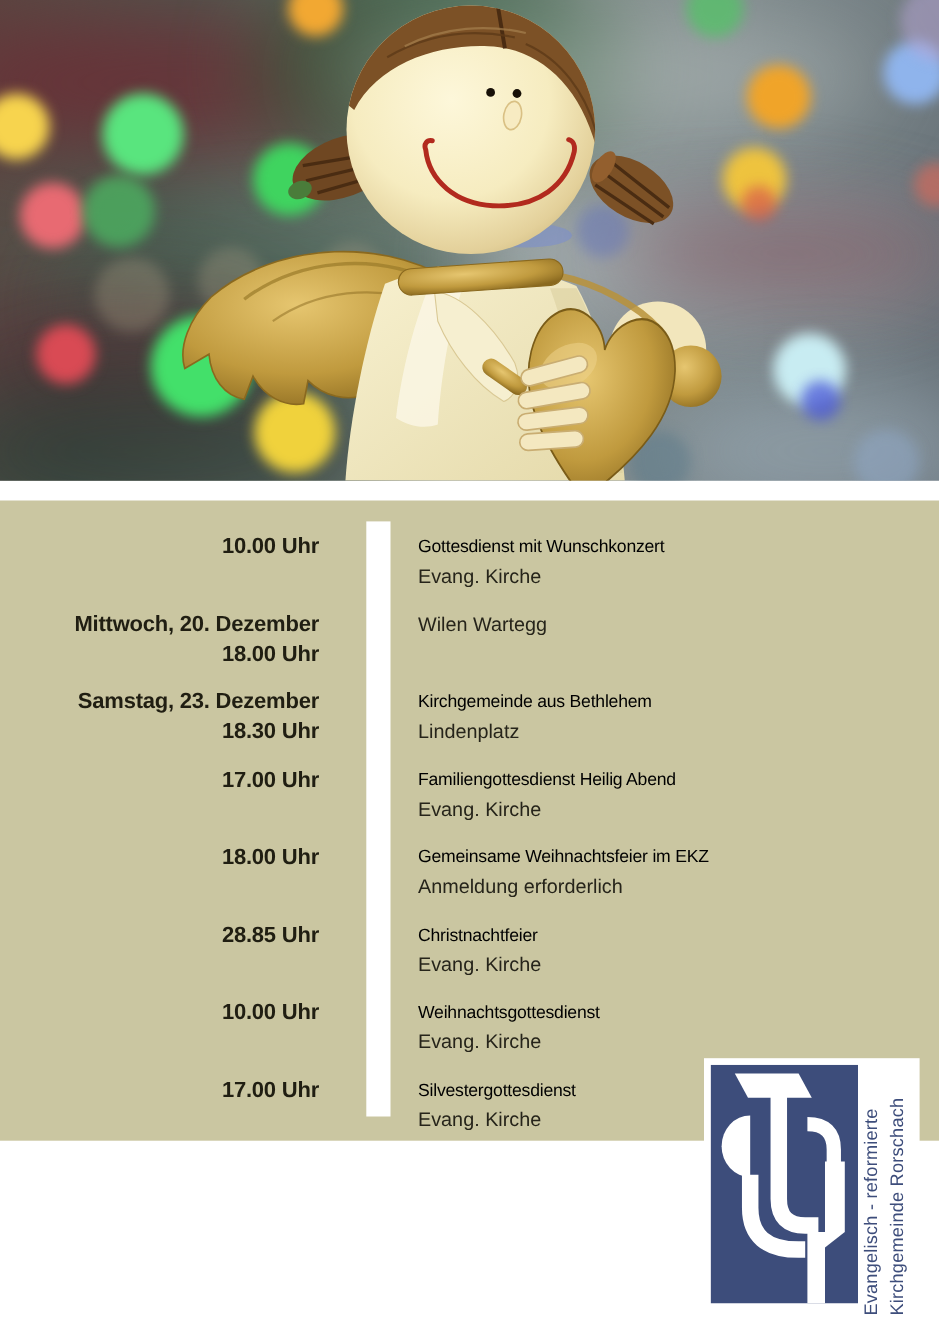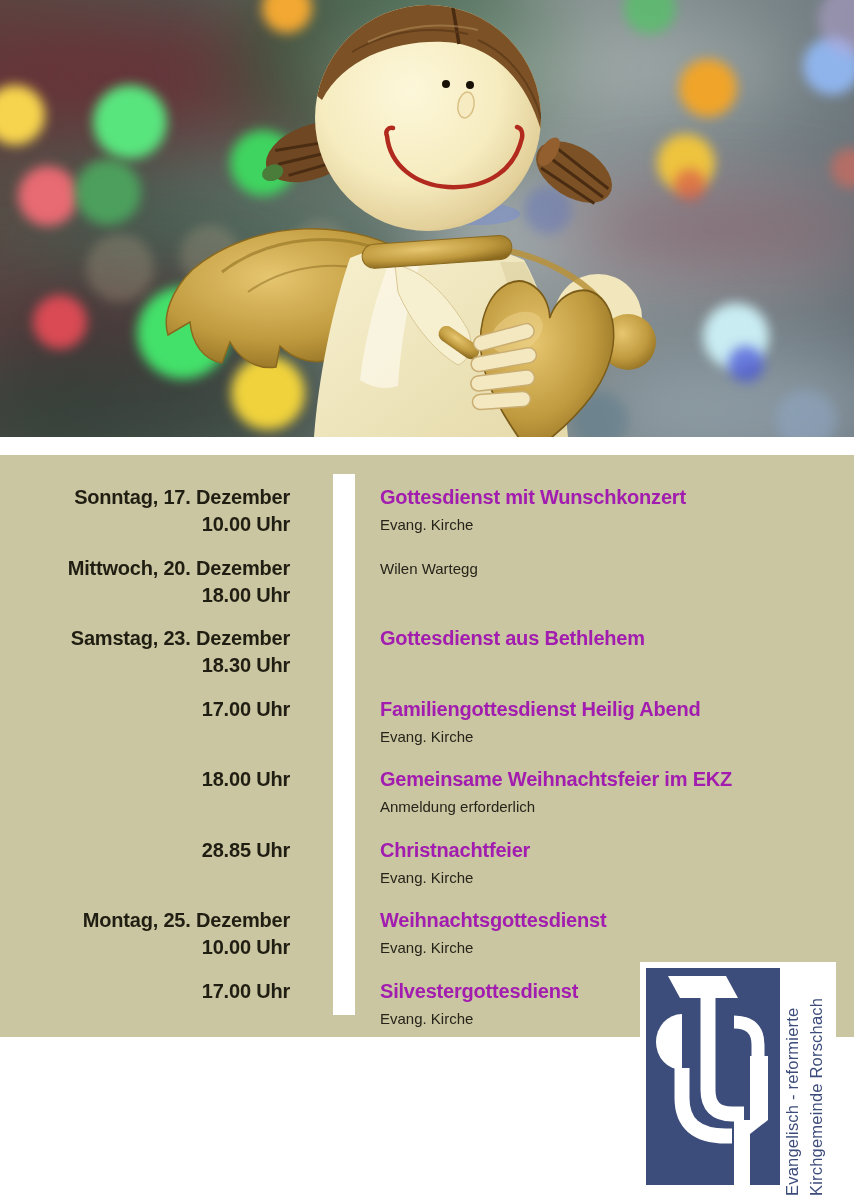--- a/index.html
+++ b/index.html
@@ -14,22 +14,22 @@
   .bk{filter:blur(6px);}
   .angel{position:absolute;left:0;top:0;}
 
   
   .schedule{position:absolute;left:0;top:455px;width:854px;height:582px;background:#cac6a1;}
   .divider{position:absolute;left:333px;top:19px;width:22px;height:541px;background:#ffffff;}
   .row{position:absolute;left:0;width:854px;}
   .cell-left{position:absolute;left:0;top:0;width:290px;text-align:right;}
   .cell-right{position:absolute;left:380px;top:0;width:440px;text-align:left;}
   .date,.time{font-weight:bold;font-size:20px;line-height:27px;color:#201e12;letter-spacing:-0.2px;}
-  .title{font-weight:bold;font-size:20px;line-height:27px;color:#a21caf;letter-spacing:-0.2px;}
-  .loc{font-weight:normal;font-size:15px;line-height:27px;color:#26241a;}
+  .title{font-weight:normal;font-size:16px;line-height:27px;color:#000000;letter-spacing:-0.2px;}
+  .loc{font-weight:normal;font-size:18px;line-height:27px;color:#26241a;}
 
   
   .headline{position:absolute;left:56px;top:1063px;width:560px;
             font-family:"DejaVu Serif","Liberation Serif",serif;font-style:italic;
             font-size:90px;line-height:1.1;color:#1d6fb6;letter-spacing:-2px;
             text-shadow:2px 3px 5px rgba(110,110,110,0.45);}
   .logo{position:absolute;left:640px;top:962px;width:196px;height:238px;background:#ffffff;}
   .logo-mark{position:absolute;left:6px;top:6px;}
   .logo-text{position:absolute;left:140px;top:4px;width:52px;height:230px;overflow:visible;}
   .logo-text-inner{position:absolute;left:0;top:0;width:230px;height:52px;
@@ -162,21 +162,20 @@
         <rect x="472" y="395" width="58" height="15" rx="7.5" transform="rotate(-4 472 395)"></rect>
       </g>
     </svg>
   </div>
 
   <div class="schedule">
     <div class="divider"></div>
 
     <div class="row" style="top:29px;">
       <div class="cell-left">
-          <div class="date">Sonntag, 17. Dezember</div>
           <div class="time">10.00 Uhr</div>
         </div>
       <div class="cell-right">
           <div class="title">Gottesdienst mit Wunschkonzert</div>
           <div class="loc">Evang. Kirche</div>
         </div>
     </div>
     <div class="row" style="top:100px;">
       <div class="cell-left">
           <div class="date">Mittwoch, 20. Dezember</div>
@@ -185,21 +184,22 @@
       <div class="cell-right">
           <div class="loc">Wilen Wartegg</div>
         </div>
     </div>
     <div class="row" style="top:170px;">
       <div class="cell-left">
           <div class="date">Samstag, 23. Dezember</div>
           <div class="time">18.30 Uhr</div>
         </div>
       <div class="cell-right">
-          <div class="title">Gottesdienst aus Bethlehem</div>
+          <div class="title">Kirchgemeinde aus Bethlehem</div>
+          <div class="loc">Lindenplatz</div>
         </div>
     </div>
     <div class="row" style="top:241px;">
       <div class="cell-left">
           <div class="time">17.00 Uhr</div>
         </div>
       <div class="cell-right">
           <div class="title">Familiengottesdienst Heilig Abend</div>
           <div class="loc">Evang. Kirche</div>
         </div>
@@ -219,21 +219,20 @@
           <div class="date"></div>
           <div class="time">28.85 Uhr</div>
         </div>
       <div class="cell-right">
           <div class="title">Christnachtfeier</div>
           <div class="loc">Evang. Kirche</div>
         </div>
     </div>
     <div class="row" style="top:452px;">
       <div class="cell-left">
-          <div class="date">Montag, 25. Dezember</div>
           <div class="time">10.00 Uhr</div>
         </div>
       <div class="cell-right">
           <div class="title">Weihnachtsgottesdienst</div>
           <div class="loc">Evang. Kirche</div>
         </div>
     </div>
     <div class="row" style="top:523px;">
       <div class="cell-left">
           <div class="time">17.00 Uhr</div>

